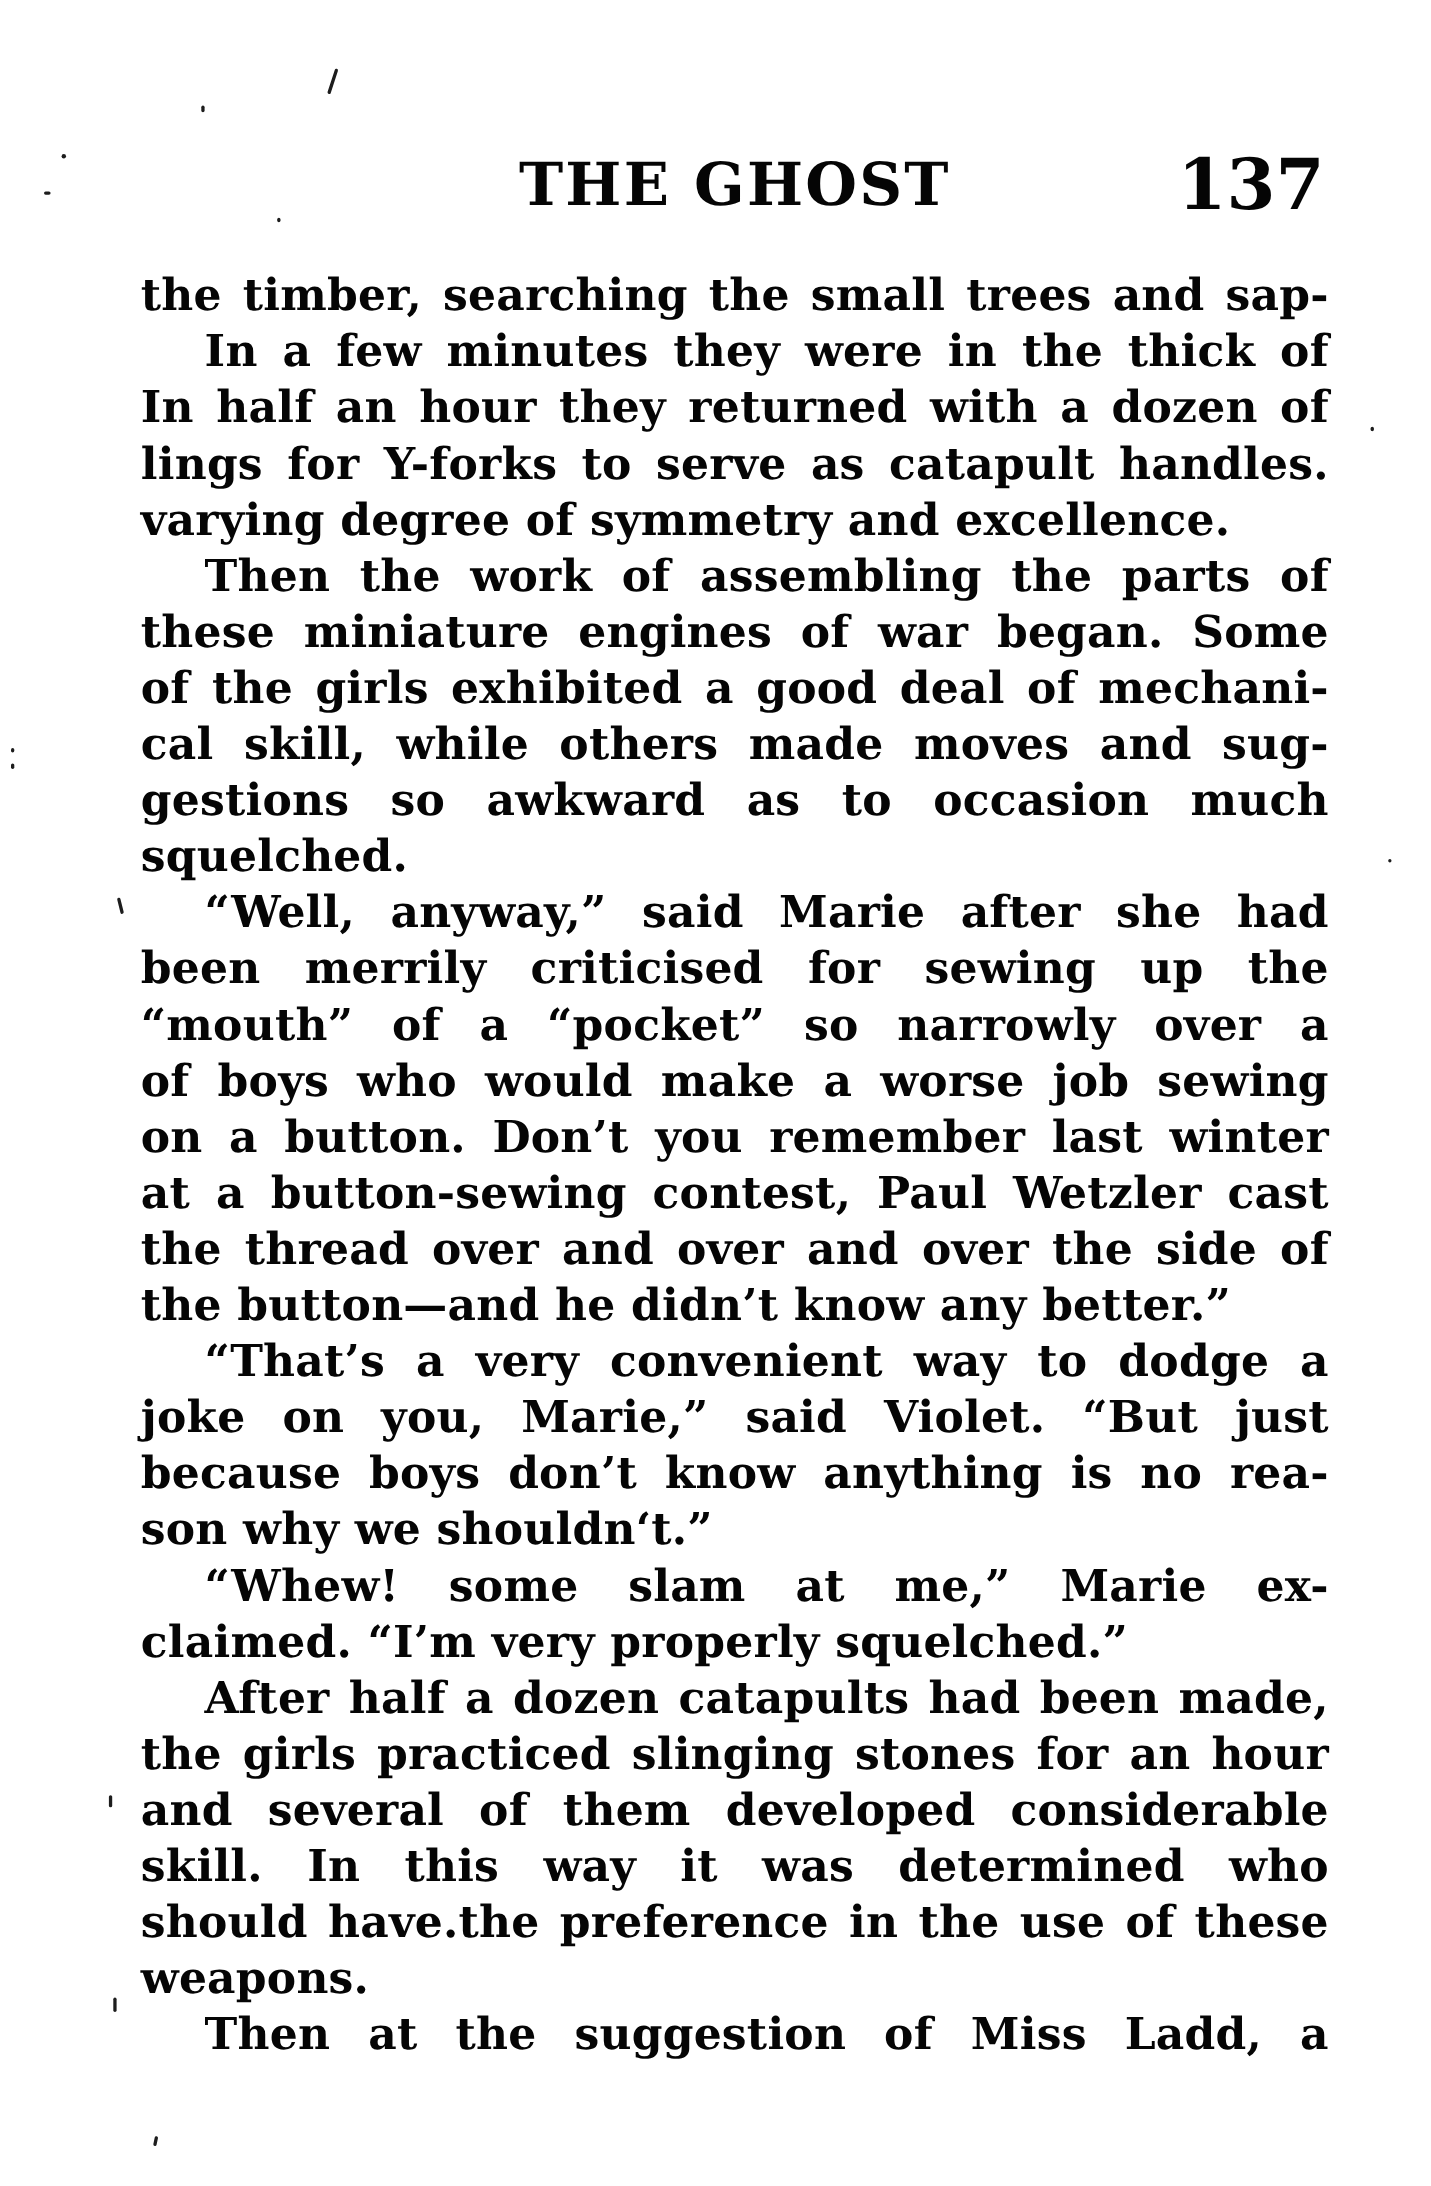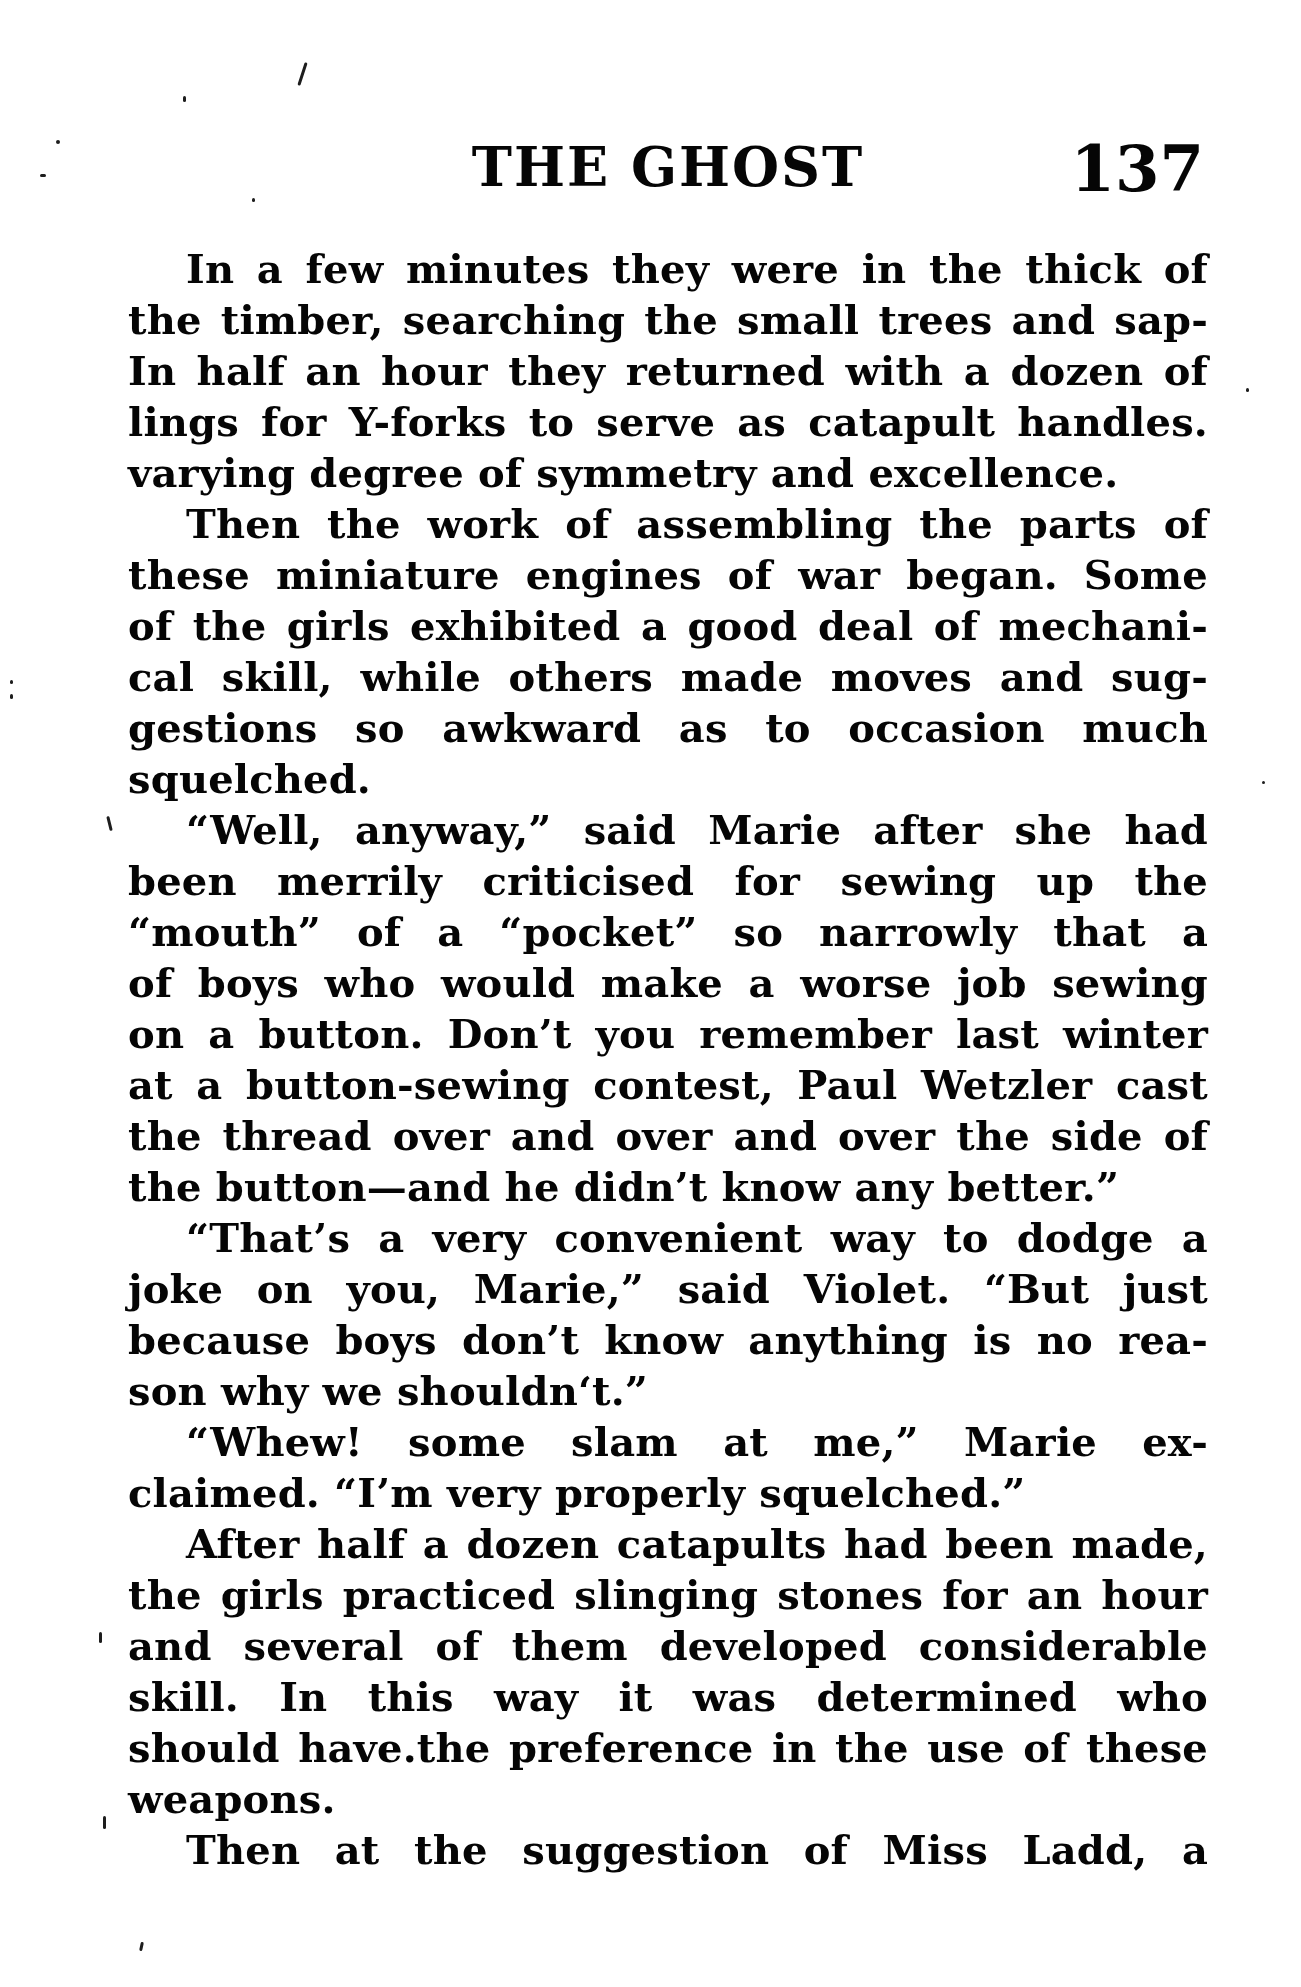--- a/index.html
+++ b/index.html
@@ -63,34 +63,34 @@
 <body>
 
 <div class="page">
 
   <div class="header">
     <div class="title">THE GHOST</div>
     <div class="pagenum">137</div>
   </div>
 
   <div class="bodytext">
+    <div class="line">the timber, searching the small trees and sap-</div>
     <div class="line ind">In a few minutes they were in the thick of</div>
-    <div class="line">the timber, searching the small trees and sap-</div>
     <div class="line">In half an hour they returned with a dozen of</div>
     <div class="line">lings for Y-forks to serve as catapult handles.</div>
     <div class="line end">varying degree of symmetry and excellence.</div>
     <div class="line ind">Then the work of assembling the parts of</div>
     <div class="line">these miniature engines of war began. Some</div>
     <div class="line">of the girls exhibited a good deal of mechani-</div>
     <div class="line">cal skill, while others made moves and sug-</div>
     <div class="line">gestions so awkward as to occasion much</div>
     <div class="line end">squelched.</div>
     <div class="line ind">“Well, anyway,” said Marie after she had</div>
     <div class="line">been merrily criticised for sewing up the</div>
-    <div class="line">“mouth” of a “pocket” so narrowly that a</div>
+    <div class="line">“mouth” of a “pocket” so narrowly over a</div>
     <div class="line">of boys who would make a worse job sewing</div>
     <div class="line">on a button. Don’t you remember last winter</div>
     <div class="line">at a button-sewing contest, Paul Wetzler cast</div>
     <div class="line">the thread over and over and over the side of</div>
     <div class="line end">the button—and he didn’t know any better.”</div>
     <div class="line ind">“That’s a very convenient way to dodge a</div>
     <div class="line">joke on you, Marie,” said Violet. “But just</div>
     <div class="line">because boys don’t know anything is no rea-</div>
     <div class="line end">son why we shouldn‘t.”</div>
     <div class="line ind">“Whew! some slam at me,” Marie ex-</div>

